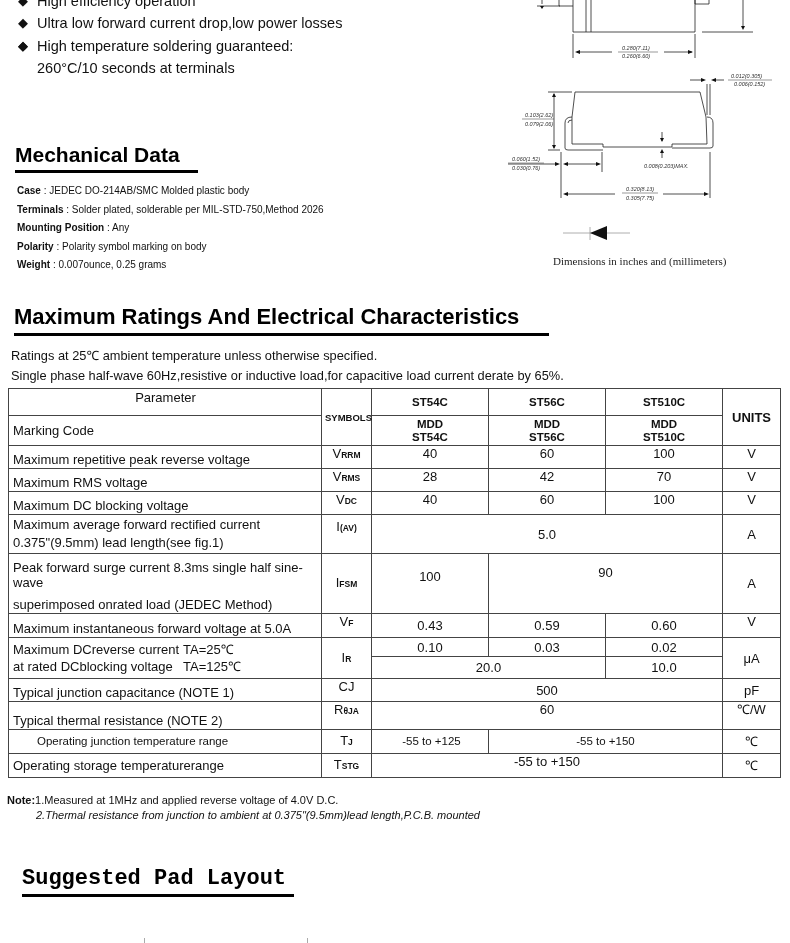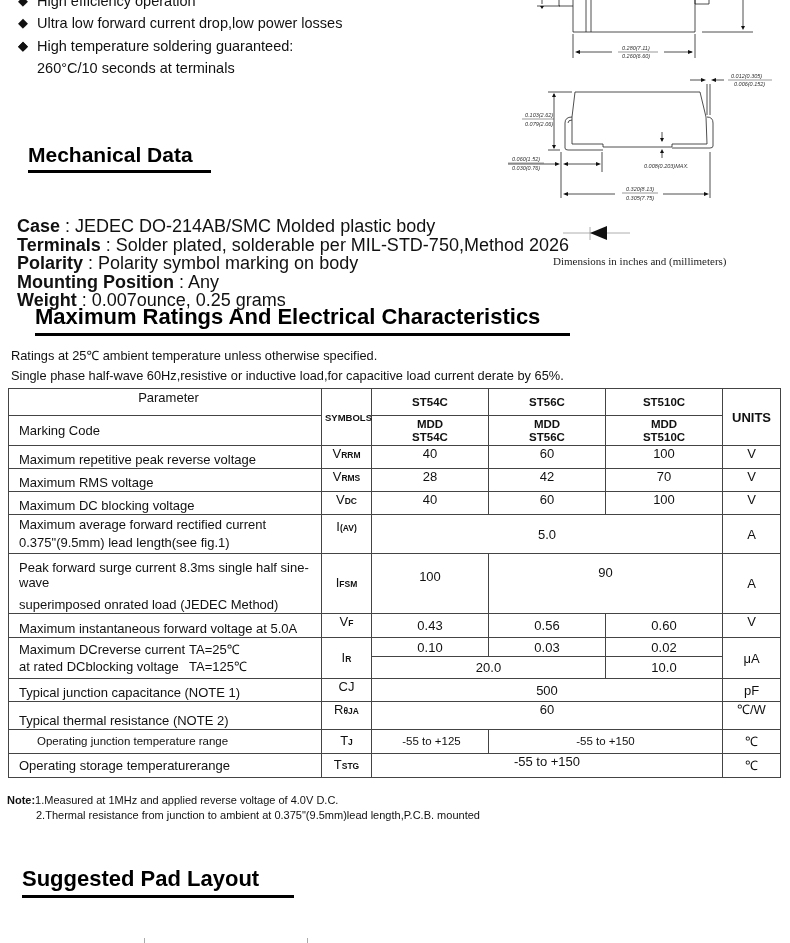--- a/index.html
+++ b/index.html
@@ -11,57 +11,57 @@
 
   
   .features { left: 18px; top: -10px; font-size: 14.5px; line-height: 22.3px; }
   .feature { position: relative; padding-left: 19px; white-space: nowrap; }
   .feature .bullet { position: absolute; left: 0; top: 0; font-size: 13px; }
   .feature.cont { padding-left: 19px; }
 
   
   .heading { font-weight: bold; color: #000; white-space: nowrap; }
   .heading .underline { display: block; height: 3px; background: #000; margin-top: 3px; }
-  .h-mech { left: 28px; top: 143px; font-size: 21px; }
+  .h-mech { left: 15px; top: 143px; font-size: 21px; }
   .h-mech .underline { width: 183px; }
-  .h-max { left: 14px; top: 304px; font-size: 22px; margin-left: 21px; }
+  .h-max { left: 14px; top: 304px; font-size: 22px; }
   .h-max .underline { width: 535px; }
-  .h-pad { left: 22px; top: 866px; font-size: 22px; }
+  .h-pad { left: 22px; top: 866px; font-size: 22px; font-family: Liberation Mono, monospace; }
   .h-pad .underline { width: 272px; }
 
   
-  .mech { left: 17px; top: 182px; font-size: 18px; line-height: 18.6px; margin-top: 35px; }
+  .mech { left: 17px; top: 182px; font-size: 10px; line-height: 18.6px; }
   .mech-row { white-space: nowrap; }
   .mech-row b { font-weight: bold; }
 
   
   .ratings { left: 11px; top: 346px; font-size: 12.8px; line-height: 19.5px; white-space: nowrap; }
 
   
   table.spec {
     position: absolute; left: 8px; top: 388px; width: 772px;
     border-collapse: collapse; font-size: 13px; table-layout: fixed;
   }
   table.spec td {
     border: 1px solid #444; padding: 0 3px; text-align: center; vertical-align: middle;
     line-height: 15px;
   }
-  table.spec td.param { text-align: left; padding-left: 10px; vertical-align: bottom; padding-bottom: 1px; }
+  table.spec td.param { text-align: left; padding-left: 4px; vertical-align: bottom; padding-bottom: 1px; }
   table.spec td.sym { font-size: 13px; vertical-align: top; }
   table.spec td.hdr-model { font-weight: bold; font-size: 11.5px; }
   table.spec td.hdr-mark { font-weight: bold; font-size: 11.5px; line-height: 13px; }
   table.spec td.units { font-size: 13px; }
   .sub { font-size: 8.5px; font-weight: bold; }
   .sym-hdr { font-size: 9.5px; font-weight: bold; }
   .units-hdr { font-weight: bold; font-size: 13px; }
   .small { font-size: 11.5px; }
 
   
   .notes { left: 7px; top: 793px; font-size: 11px; line-height: 14.5px; white-space: nowrap; }
-  .notes .indent { padding-left: 29px; }
+  .notes .indent { padding-left: 29px; font-style: italic; }
 
   
   .diagram { left: 500px; top: 0; width: 290px; height: 280px; }
   .dim-caption { left: 553px; top: 255px; font-family: "Liberation Serif", serif; font-size: 11px; white-space: nowrap; color: #222; }
   .dim-text { font-family: "Liberation Sans", sans-serif; font-size: 5.5px; fill: #333; font-style: italic; }
 </style>
 </head>
 <body>
 
 <div class="abs features">
@@ -152,22 +152,22 @@
 </svg>
 <div class="abs dim-caption">Dimensions in inches and (millimeters)</div>
 
 <div class="abs heading h-mech">
   <span>Mechanical Data</span>
   <span class="underline"></span>
 </div>
 <div class="abs mech">
   <div class="mech-row"><b>Case</b><span> : </span><span>JEDEC DO-214AB/SMC Molded plastic body</span></div>
   <div class="mech-row"><b>Terminals</b><span> : </span><span>Solder plated, solderable per MIL-STD-750,Method 2026</span></div>
+  <div class="mech-row"><b>Mounting Position</b><span> : </span><span>Any</span></div>
   <div class="mech-row"><b>Polarity</b><span> : </span><span>Polarity symbol  marking on body</span></div>
-  <div class="mech-row"><b>Mounting Position</b><span> : </span><span>Any</span></div>
   <div class="mech-row"><b>Weight</b><span> : </span><span>0.007ounce, 0.25 grams</span></div>
 </div>
 
 <div class="abs heading h-max">
   <span>Maximum Ratings And Electrical Characteristics</span>
   <span class="underline"></span>
 </div>
 <div class="abs ratings">
   <div>Ratings at 25℃ ambient temperature unless otherwise specified.</div>
   <div>Single phase half-wave 60Hz,resistive or inductive load,for capacitive load current derate by 65%.</div>
@@ -231,21 +231,21 @@
     <td class="param" style="line-height:15px"><span style="display:inline-block;width:290px">Peak forward surge current 8.3ms single half sine-wave</span><br><span style="display:inline-block;margin-top:7px">superimposed onrated load (JEDEC Method)</span></td>
     <td class="sym" style="vertical-align:middle"><span>I</span><span class="sub">FSM</span></td>
     <td style="padding-bottom:14px">100</td>
     <td colspan="2" style="padding-bottom:22px">90</td>
     <td class="units">A</td>
   </tr>
   <tr style="height:24px">
     <td class="param">Maximum instantaneous forward voltage at 5.0A</td>
     <td class="sym"><span>V</span><span class="sub">F</span></td>
     <td>0.43</td>
-    <td>0.56</td>
+    <td>0.59</td>
     <td>0.60</td>
     <td class="units" style="vertical-align:top">V</td>
   </tr>
   <tr style="height:19px">
     <td rowspan="2" class="param" style="vertical-align:middle;line-height:17px">
       <span style="display:inline-block;width:170px">Maximum DCreverse current</span><span>TA=25℃</span><br>
       <span style="display:inline-block;width:170px">at rated DCblocking voltage</span><span>TA=125℃</span>
     </td>
     <td rowspan="2" class="sym" style="vertical-align:middle"><span>I</span><span class="sub">R</span></td>
     <td>0.10</td>

